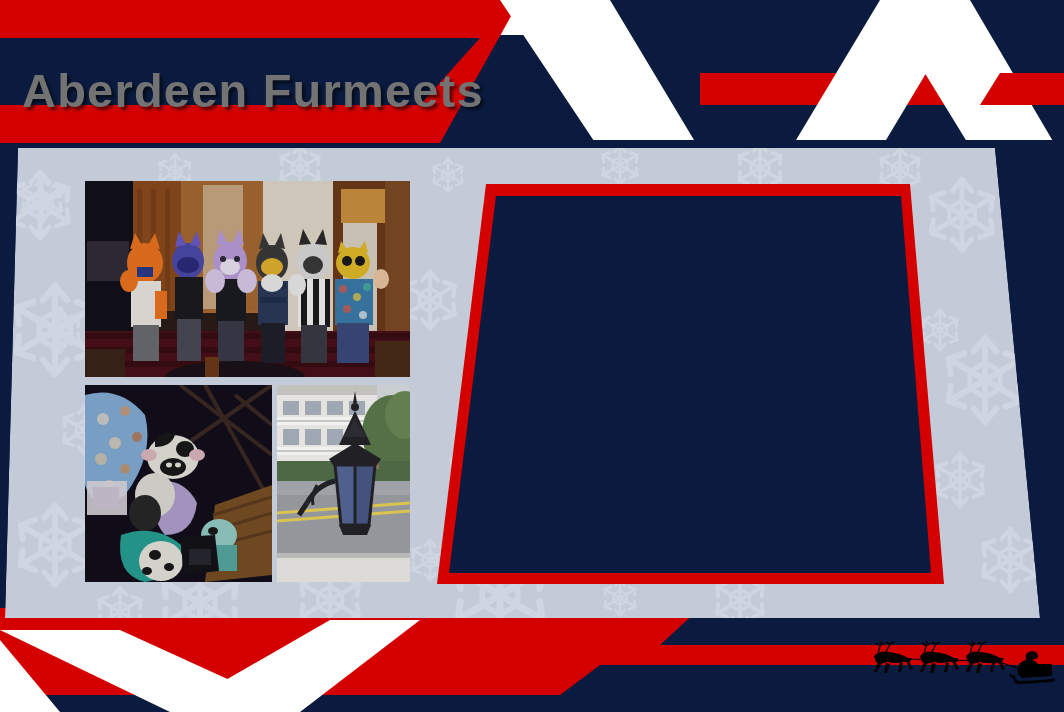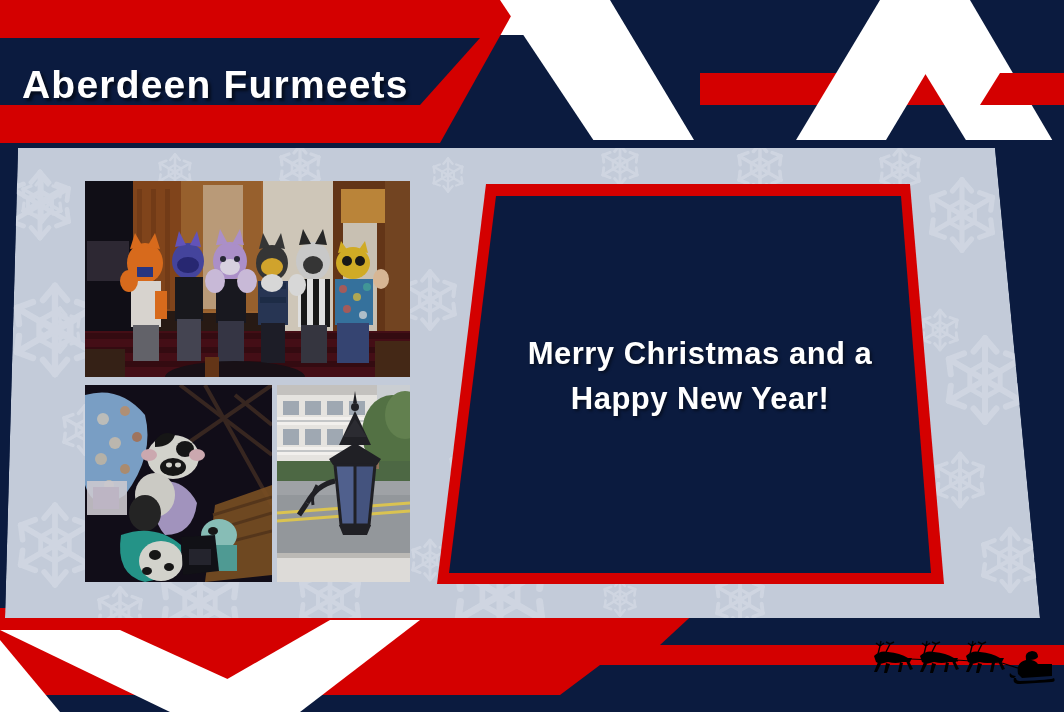--- a/index.html
+++ b/index.html
@@ -30,21 +30,21 @@
     position:absolute;left:0;right:0;top:162px;
     text-align:center;color:#ffffff;
     font-size:31px;font-weight:bold;line-height:1.45;
     letter-spacing:.5px;
     text-shadow:2px 2px 3px rgba(0,0,0,.45);
   }
 
   
   #title{
     position:absolute;left:22px;top:63px;
-    color:#ffffff;font-size:39px;font-weight:bold;
+    color:#737373;font-size:47px;font-weight:bold;
     letter-spacing:1.2px;
     text-shadow:3px 3px 3px rgba(0,0,0,.55);
     white-space:nowrap;
   }
 
   
   #sleigh{position:absolute;left:866px;top:640px;width:192px;height:46px;}
 </style>
 </head>
 <body>
@@ -470,24 +470,20 @@
       </g>
       <rect width="133" height="197" fill="#ffffff" opacity=".05"></rect>
     </svg>
   </div>
 
   <div class="greet-wrap">
     <svg viewBox="0 0 560 420" preserveAspectRatio="none" style="position:absolute;inset:0;width:560px;height:420px;">
       <polygon points="66,14 490,14 524,414 17,414" fill="#d40000"></polygon>
       <polygon points="76,26 481,26 511,403 29,403" fill="#0b1b3f"></polygon>
     </svg>
-    <div class="greet-text">
-      <div>Merry Christmas and a</div>
-      <div>Happy New Year!</div>
-    </div>
   </div>
 
   <svg id="sleigh" viewBox="0 0 192 46">
     <g fill="#000000">
 
       <g transform="translate(0,0)">
         <path d="M12 14 L14 6 M14 6 L10 3 M14 6 L18 3 M14 6 L15 1" stroke="#000" stroke-width="1.4" fill="none"></path>
         <path d="M20 12 L24 4 M24 4 L20 2 M24 4 L28 2" stroke="#000" stroke-width="1.4" fill="none"></path>
         <path d="M8 16 Q14 10 22 12 Q34 13 42 18 L46 18 L44 22 L36 22 Q30 24 22 22 L14 24 L10 22 Z"></path>
         <path d="M12 22 L8 32 L11 32 L15 24 Z"></path>

